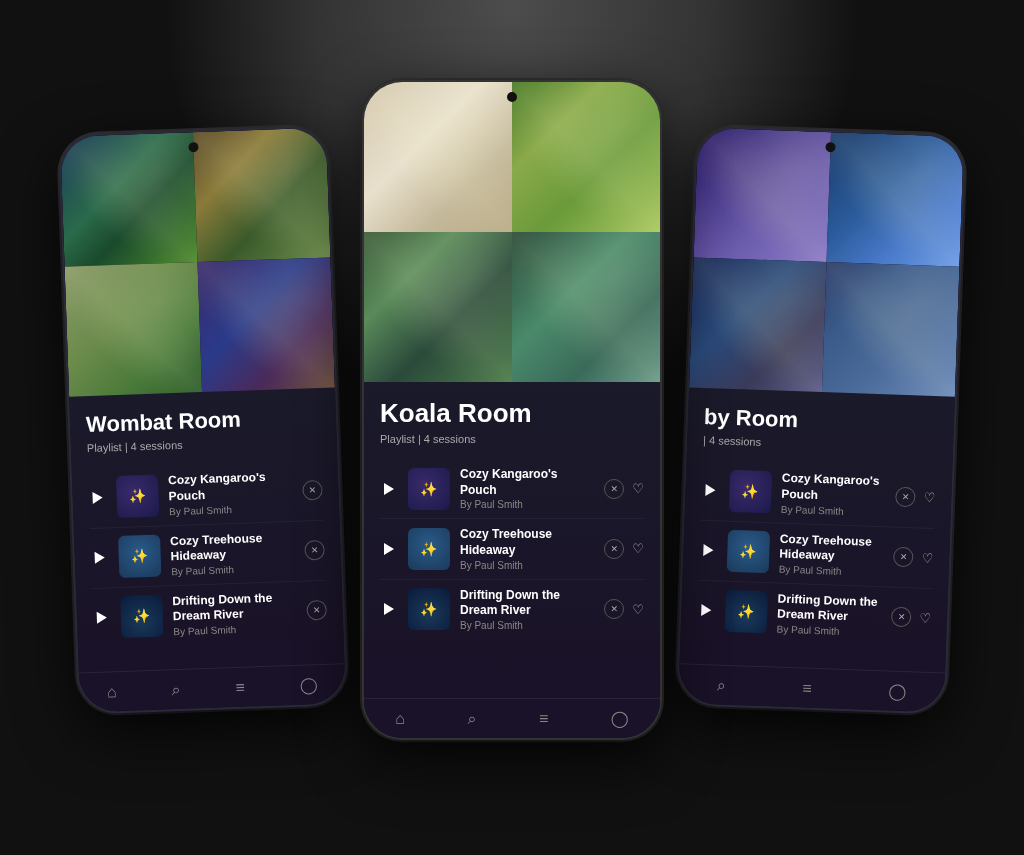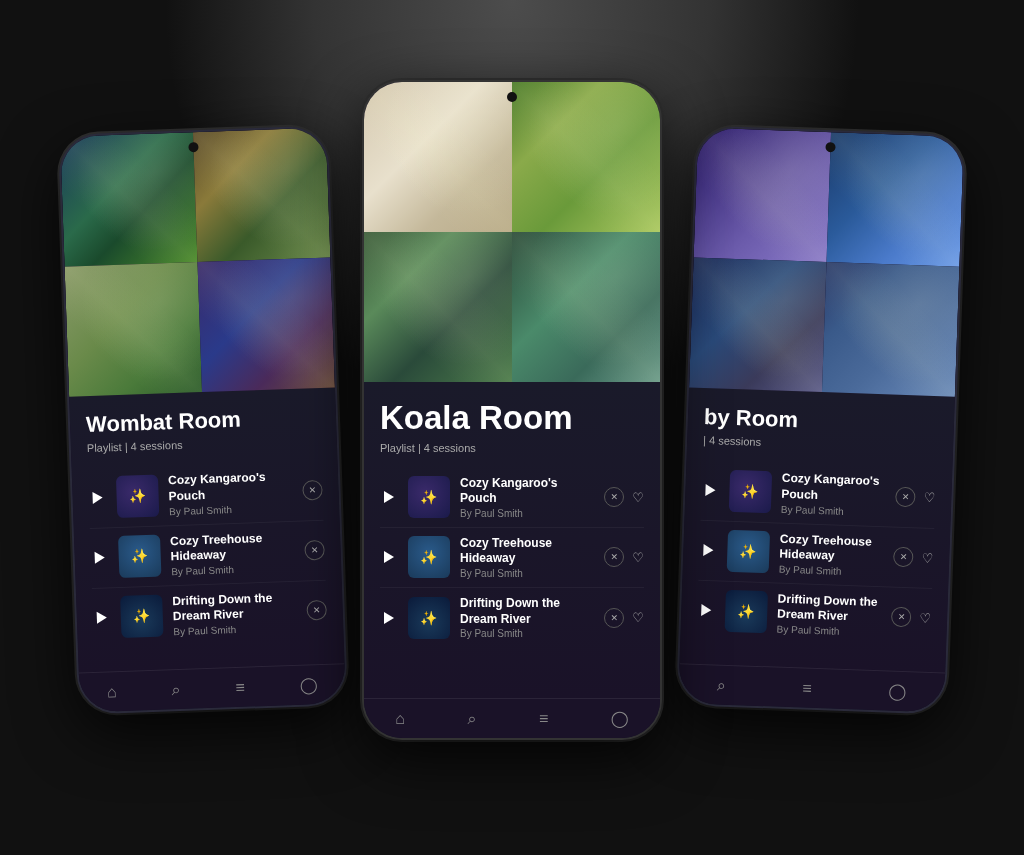--- a/index.html
+++ b/index.html
@@ -193,21 +193,21 @@
 
     .room-title {
       color: #ffffff;
       font-weight: 700;
       font-size: 22px;
       margin-bottom: 4px;
       line-height: 1.2;
     }
 
     .room-title-center {
-      font-size: 33px;
+      font-size: 26px;
     }
 
     .playlist-subtitle {
       color: #aaa;
       font-size: 11px;
       margin-bottom: 14px;
     }
 
     
     .track-item {

